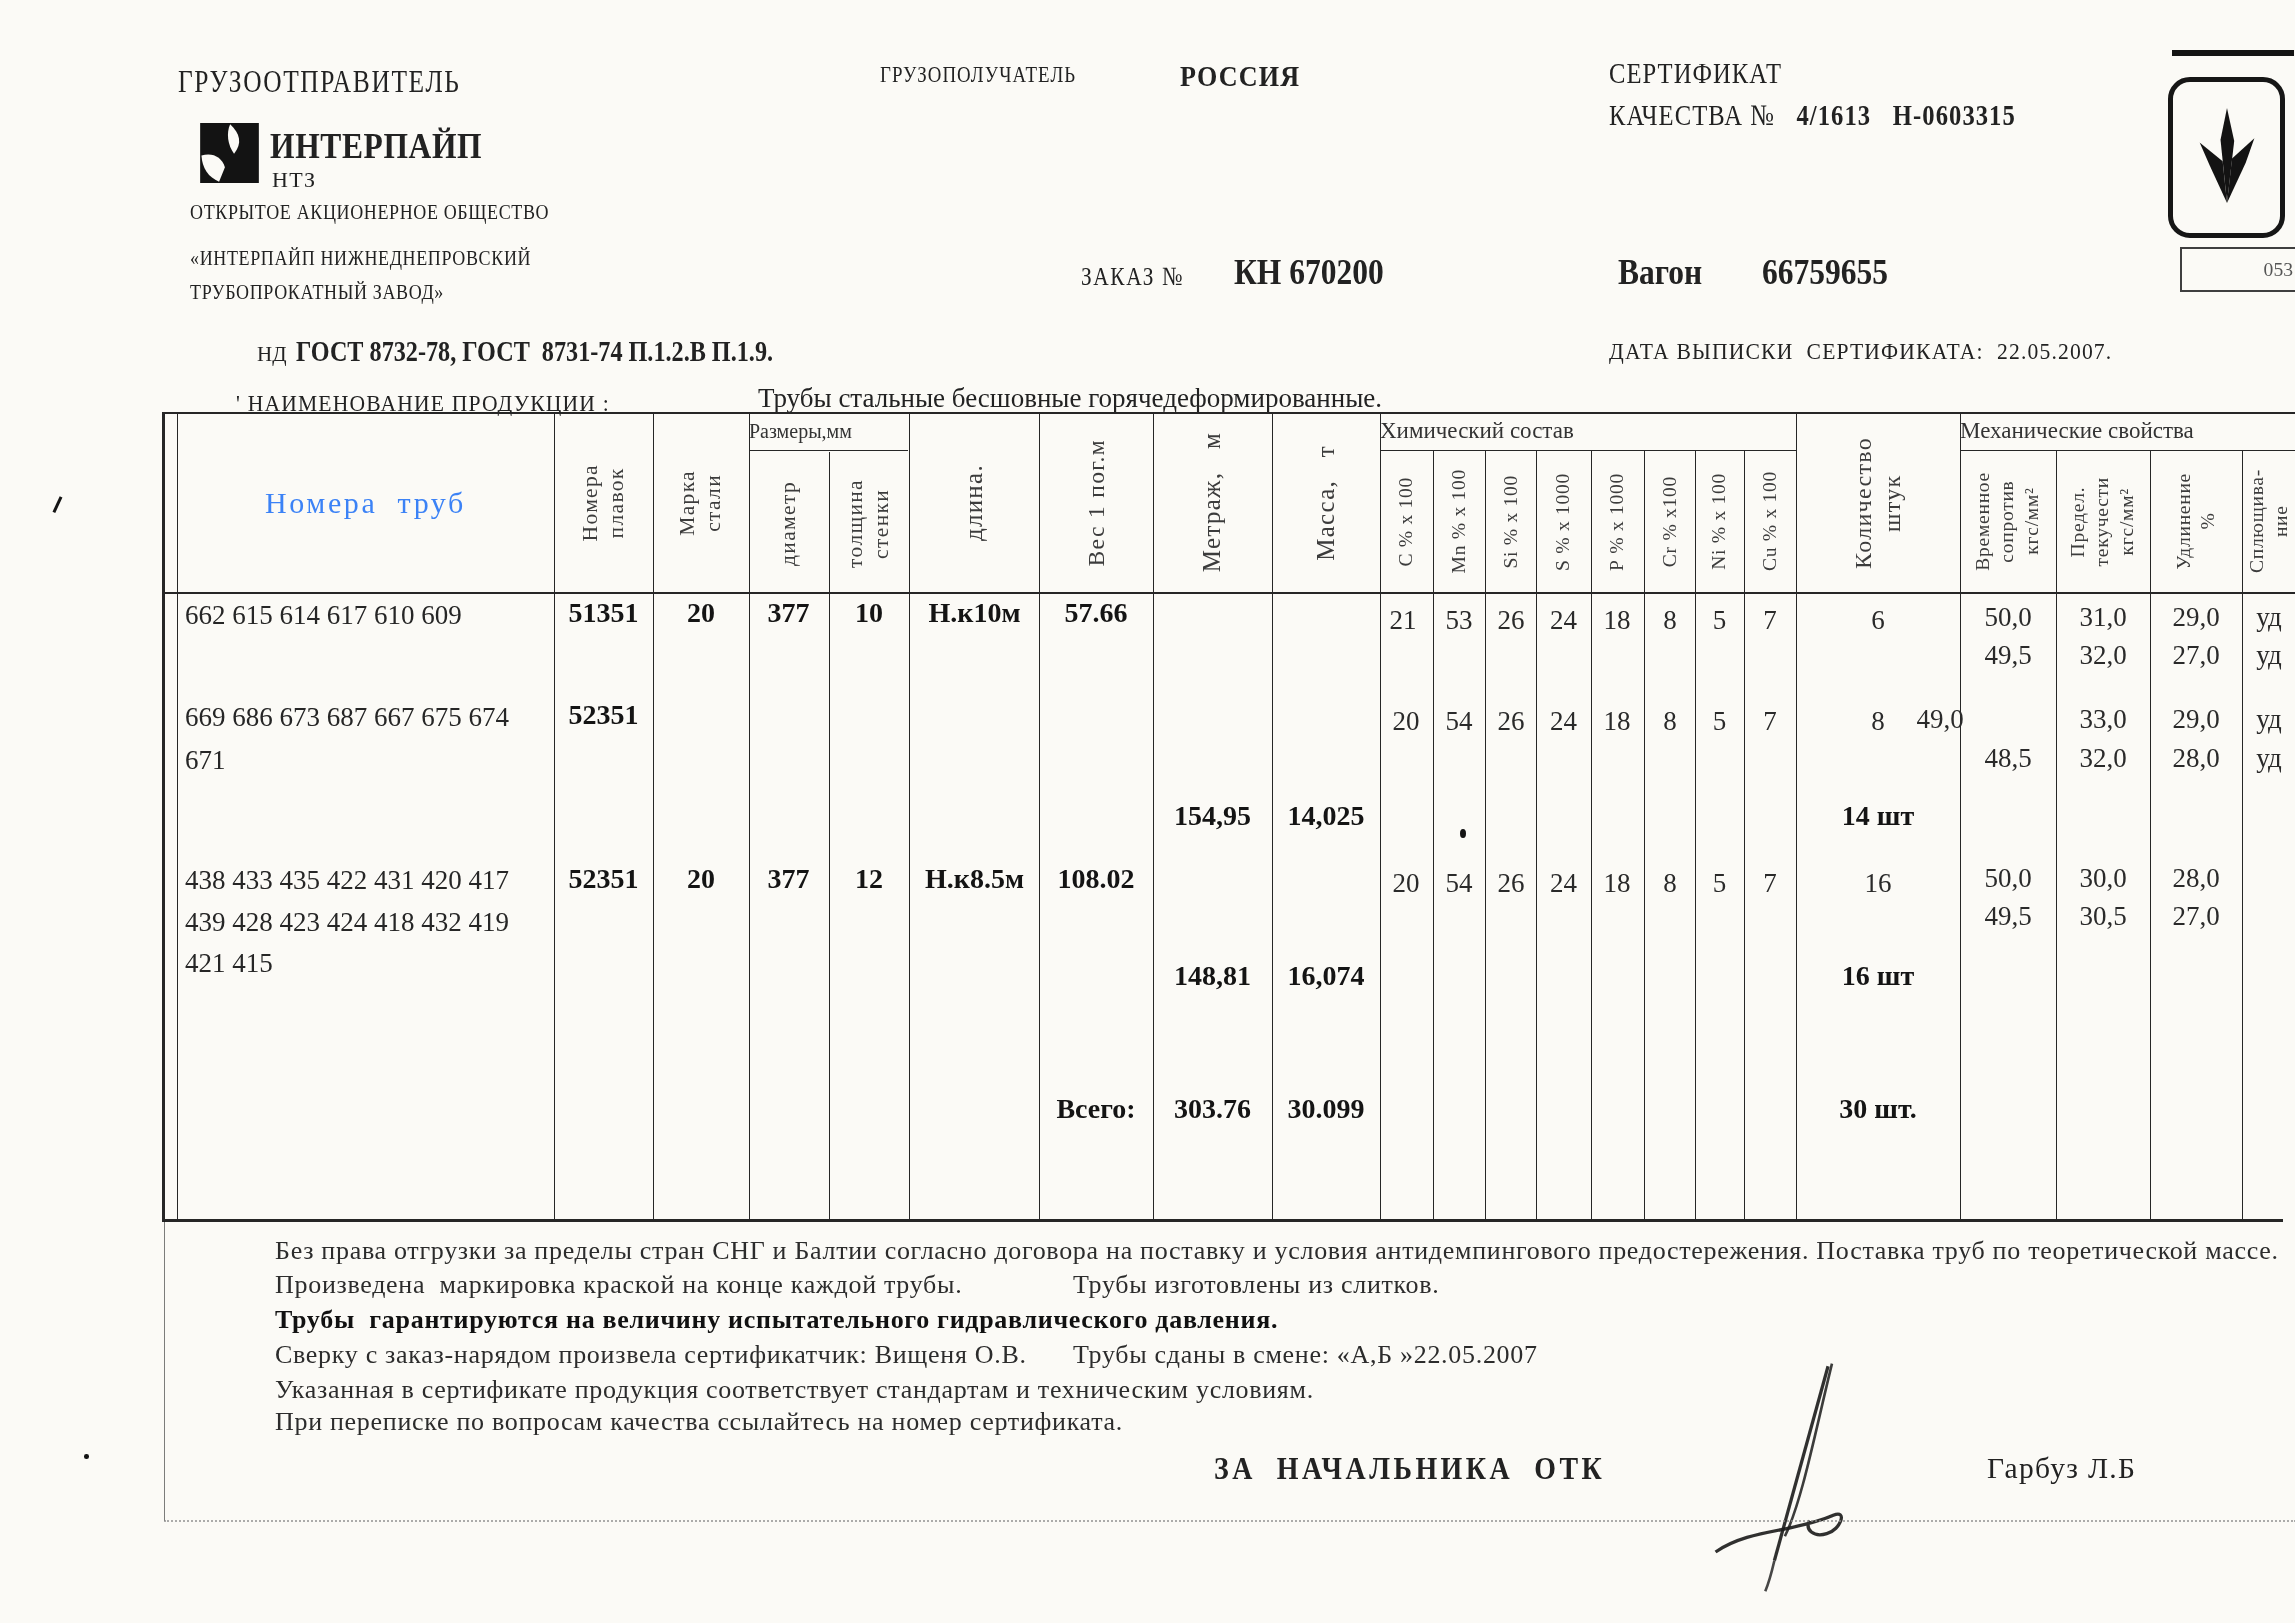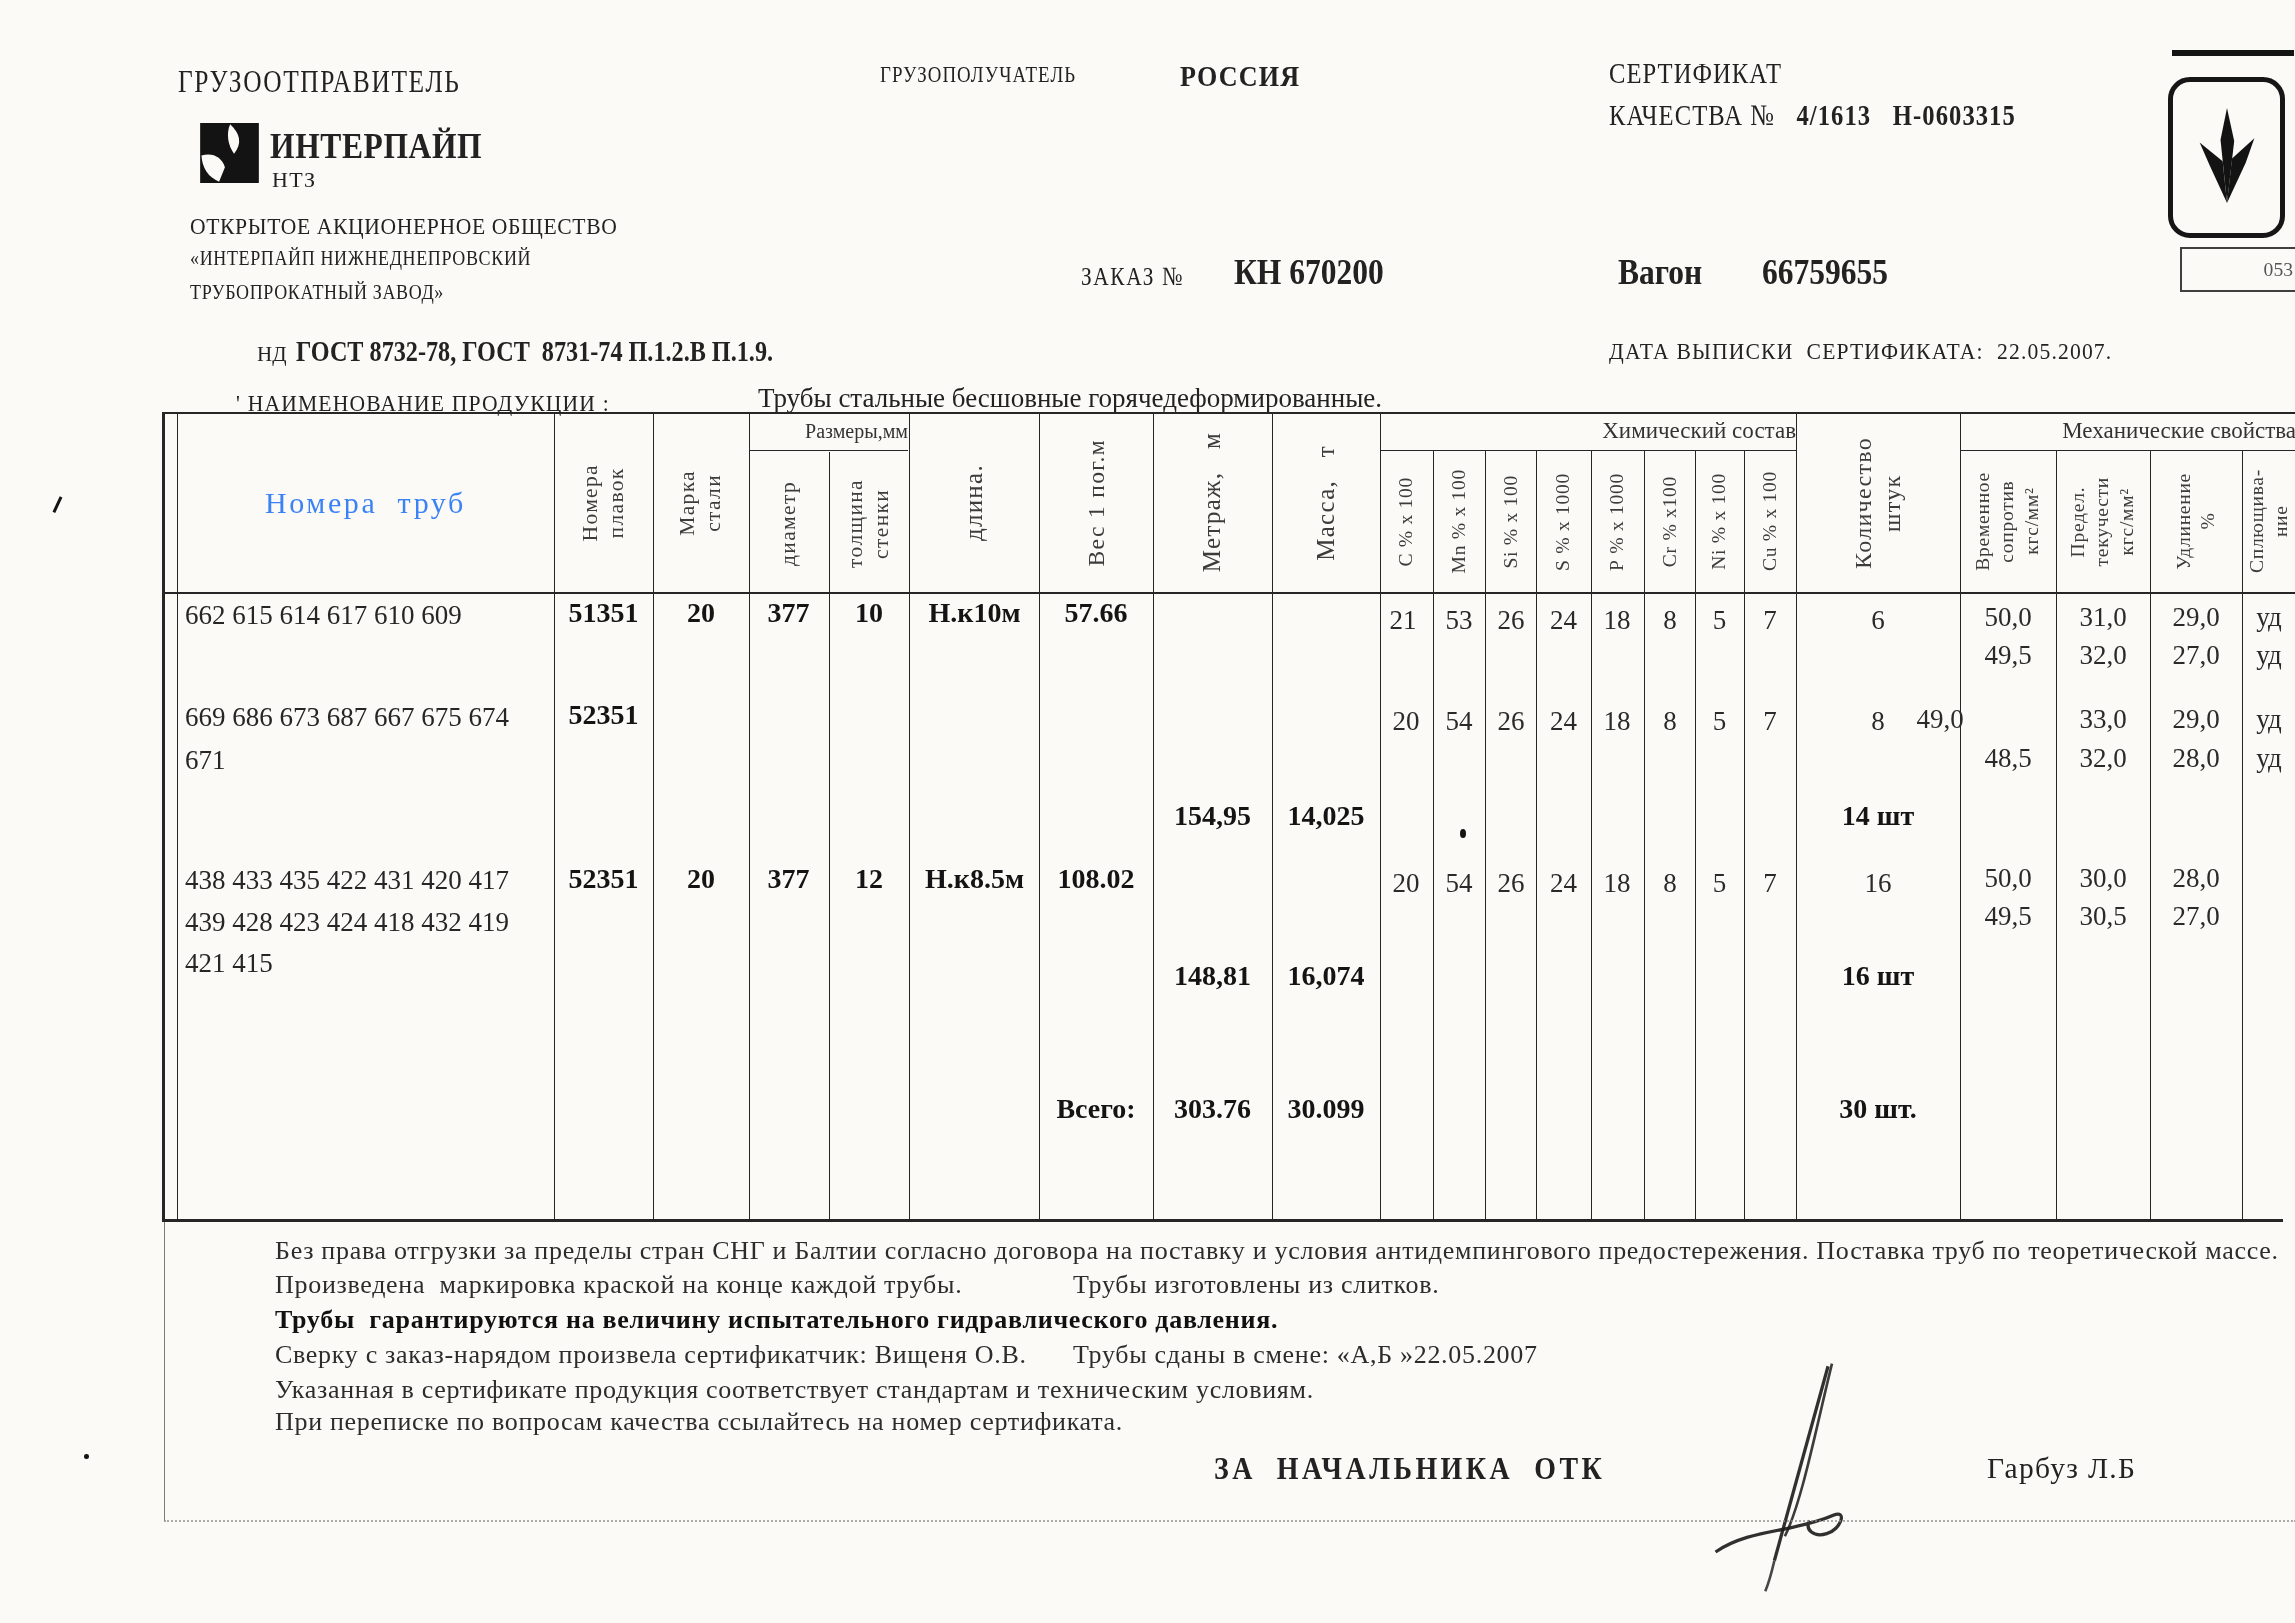--- a/index.html
+++ b/index.html
@@ -11,21 +11,21 @@
   .cx9{transform:scaleX(.9);transform-origin:0 0;display:inline-block}
   .b{font-weight:700}
   .vl,.hl{position:absolute;background:#262626}
   .vl{width:1.3px;top:412px;height:808px}
   .hl{height:1.3px}
   .hc{position:absolute;display:flex;align-items:center;justify-content:center;overflow:hidden}
   .vt{writing-mode:vertical-rl;transform:rotate(180deg);font-size:21.6px;color:#3c3c3c;
       letter-spacing:1.3px;white-space:pre;text-align:center;line-height:1.05}
   .vt>div{margin:0 3.9px}
   .vt.sm{font-size:19.6px;letter-spacing:0.7px}
-  .sp{position:absolute;display:flex;align-items:center;justify-content:flex-end;
+  .sp{position:absolute;display:flex;align-items:center;justify-content:flex-start;
       font-size:23px;color:#333;white-space:pre}
   .bc{position:absolute;text-align:center;font-size:27px;color:#2a2a2a;white-space:pre}
   .bb{position:absolute;text-align:center;font-size:28px;font-weight:700;color:#141414;white-space:pre}
   .bl{position:absolute;font-size:27px;color:#262626;white-space:pre}
   .ft{position:absolute;font-size:26px;color:#2c2c2c;white-space:pre;letter-spacing:0.7px}
   .speck{position:absolute;background:#141414}
 </style>
 </head>
 <body>
 
@@ -36,21 +36,21 @@
   <div style="position:absolute;left:200px;top:123px;width:59px;height:60px">
     <svg width="59" height="60" viewBox="0 0 90 92">
       <rect width="90" height="92" fill="#131313"></rect>
       <path d="M46,2 C61,16 65,31 52,47 C42,34 40,15 46,2Z" fill="#fbfaf6"></path>
       <path d="M2,50 C19,45 33,52 38,68 L29,90 C13,84 3,69 2,50Z" fill="#fbfaf6"></path>
     </svg>
   </div>
   <div class="t b" style="left:270px;top:128px;font-size:35px;letter-spacing:0.7px"><span class="cx9">ИНТЕРПАЙП</span></div>
   <div class="t" style="left:272px;top:168px;font-size:22px;letter-spacing:1.3px"><span>НТЗ</span></div>
 
-  <div class="t" style="left:190px;top:213px;font-size:24px;letter-spacing:0.7px"><span class="cx9">ОТКРЫТОЕ АКЦИОНЕРНОЕ ОБЩЕСТВО</span></div>
+  <div class="t" style="left:190px;top:201px;font-size:20px;letter-spacing:0.7px"><span class="cx9">ОТКРЫТОЕ АКЦИОНЕРНОЕ ОБЩЕСТВО</span></div>
   <div class="t" style="left:190px;top:247px;font-size:20px;letter-spacing:0.7px"><span class="cx9">«ИНТЕРПАЙП НИЖНЕДНЕПРОВСКИЙ</span></div>
   <div class="t" style="left:190px;top:281px;font-size:20px;letter-spacing:0.7px"><span class="cx9">ТРУБОПРОКАТНЫЙ ЗАВОД»</span></div>
 
   <div class="t" style="left:880px;top:62px;font-size:23px;letter-spacing:1.3px"><span class="cx">ГРУЗОПОЛУЧАТЕЛЬ</span></div>
   <div class="t b" style="left:1180px;top:61px;font-size:29px;letter-spacing:1.3px"><span class="cx9">РОССИЯ</span></div>
 
   <div class="t" style="left:1609px;top:56px;font-size:30px;letter-spacing:1.3px"><span class="cx">СЕРТИФИКАТ</span></div>
   <div class="t" style="left:1609px;top:98px;font-size:30px;letter-spacing:1.3px"><span class="cx"><span>КАЧЕСТВА №</span>   <span class="b">4/1613   Н-0603315</span></span></div>
 
   <div class="speck" style="left:2172px;top:50px;width:122px;height:5.9px"></div>

